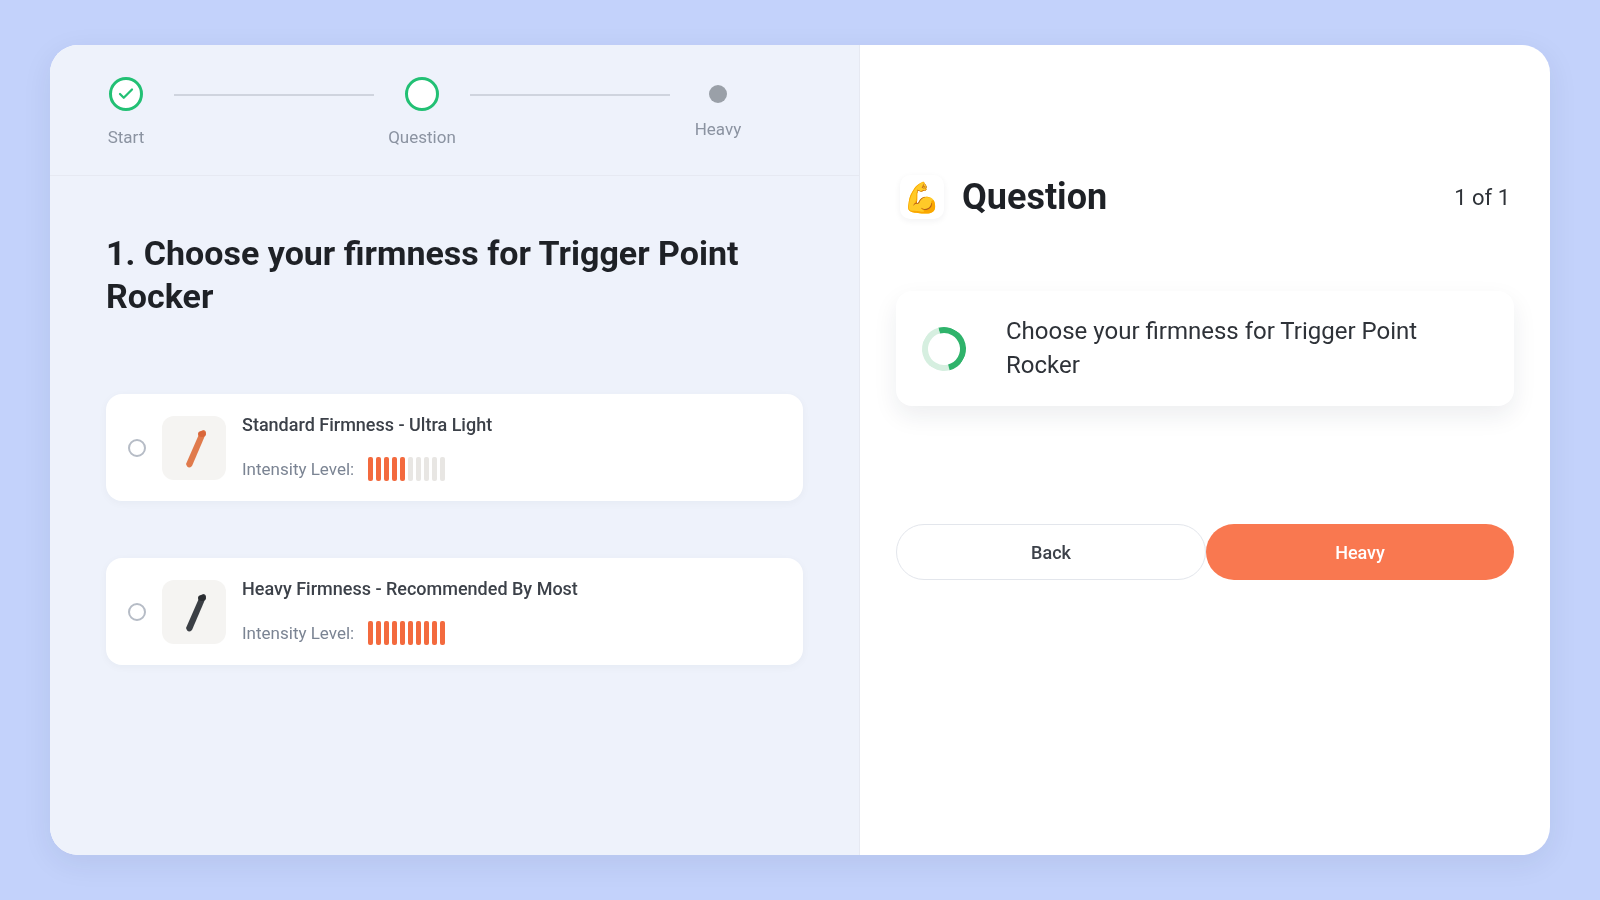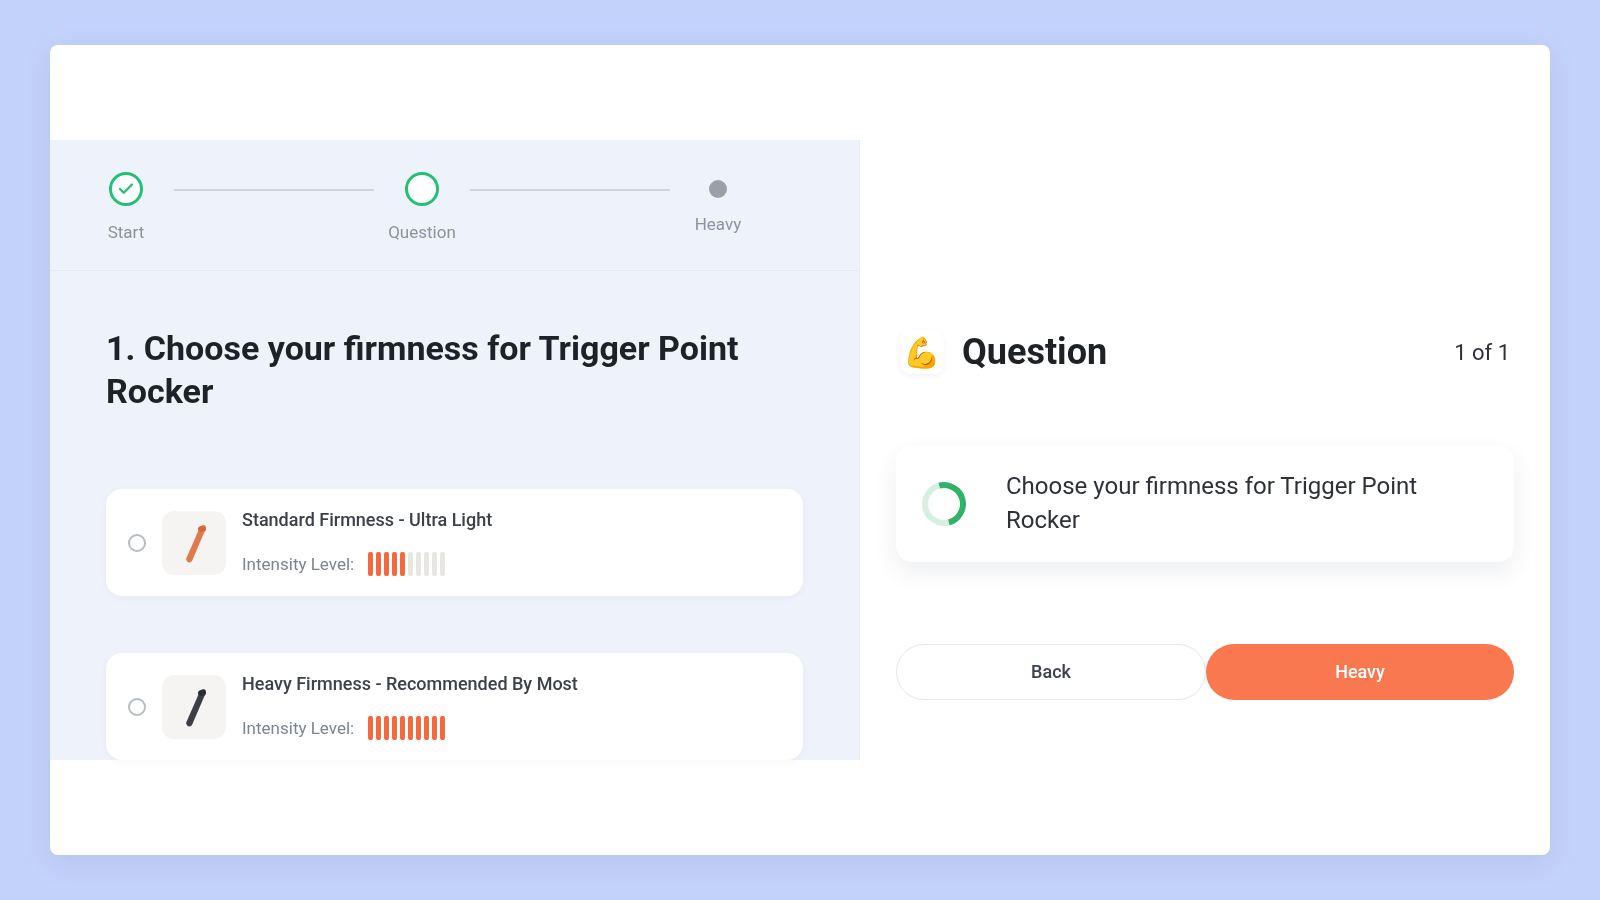--- a/index.html
+++ b/index.html
@@ -11,25 +11,24 @@
     align-items: center;
     justify-content: center;
     width: 1600px;
     height: 900px;
     overflow: hidden;
   }
   .card {
     width: 1500px;
     height: 810px;
     background: #ffffff;
-    border-radius: 8px;
+    border-radius: 28px;
     display: flex;
     overflow: hidden;
     box-shadow: 0 8px 30px rgba(30,41,59,0.08);
-    align-items: center;
   }
   .left {
     width: 810px;
     background: #eef2fb;
     border-right: 1px solid #e6e9f2;
     display: flex;
     flex-direction: column;
   }
   .stepper {
     display: flex;
@@ -207,21 +206,21 @@
     border-right-color: #2fb36b;
     transform: rotate(30deg);
     flex-shrink: 0;
   }
   .summary-text {
     font-size: 24px;
     color: #2e3238;
     line-height: 1.4;
   }
   .actions {
-    margin-top: 82px;
+    margin-top: 118px;
     display: flex;
   }
   .btn {
     flex: 1;
     height: 56px;
     border-radius: 28px;
     font-size: 18px;
     font-weight: 500;
     cursor: pointer;
     display: flex;

